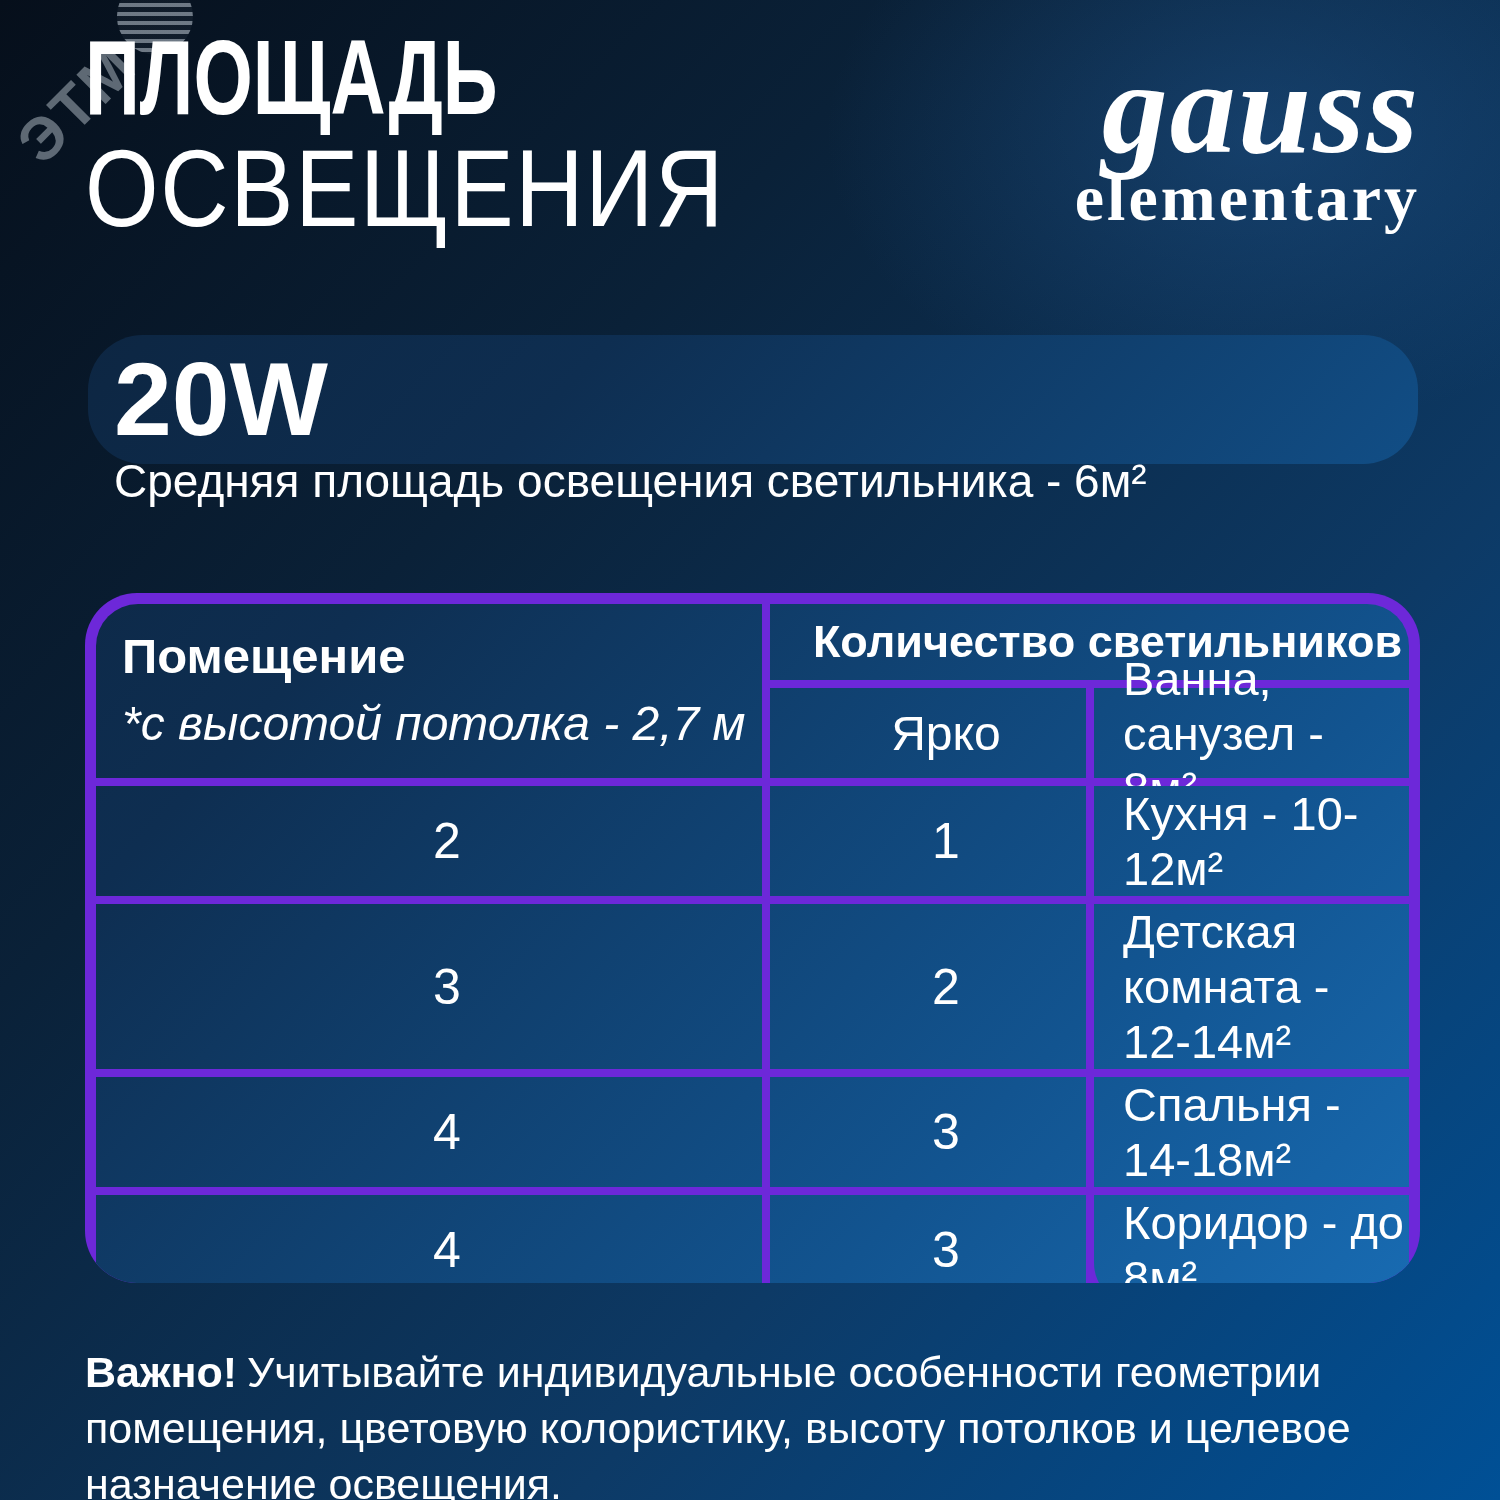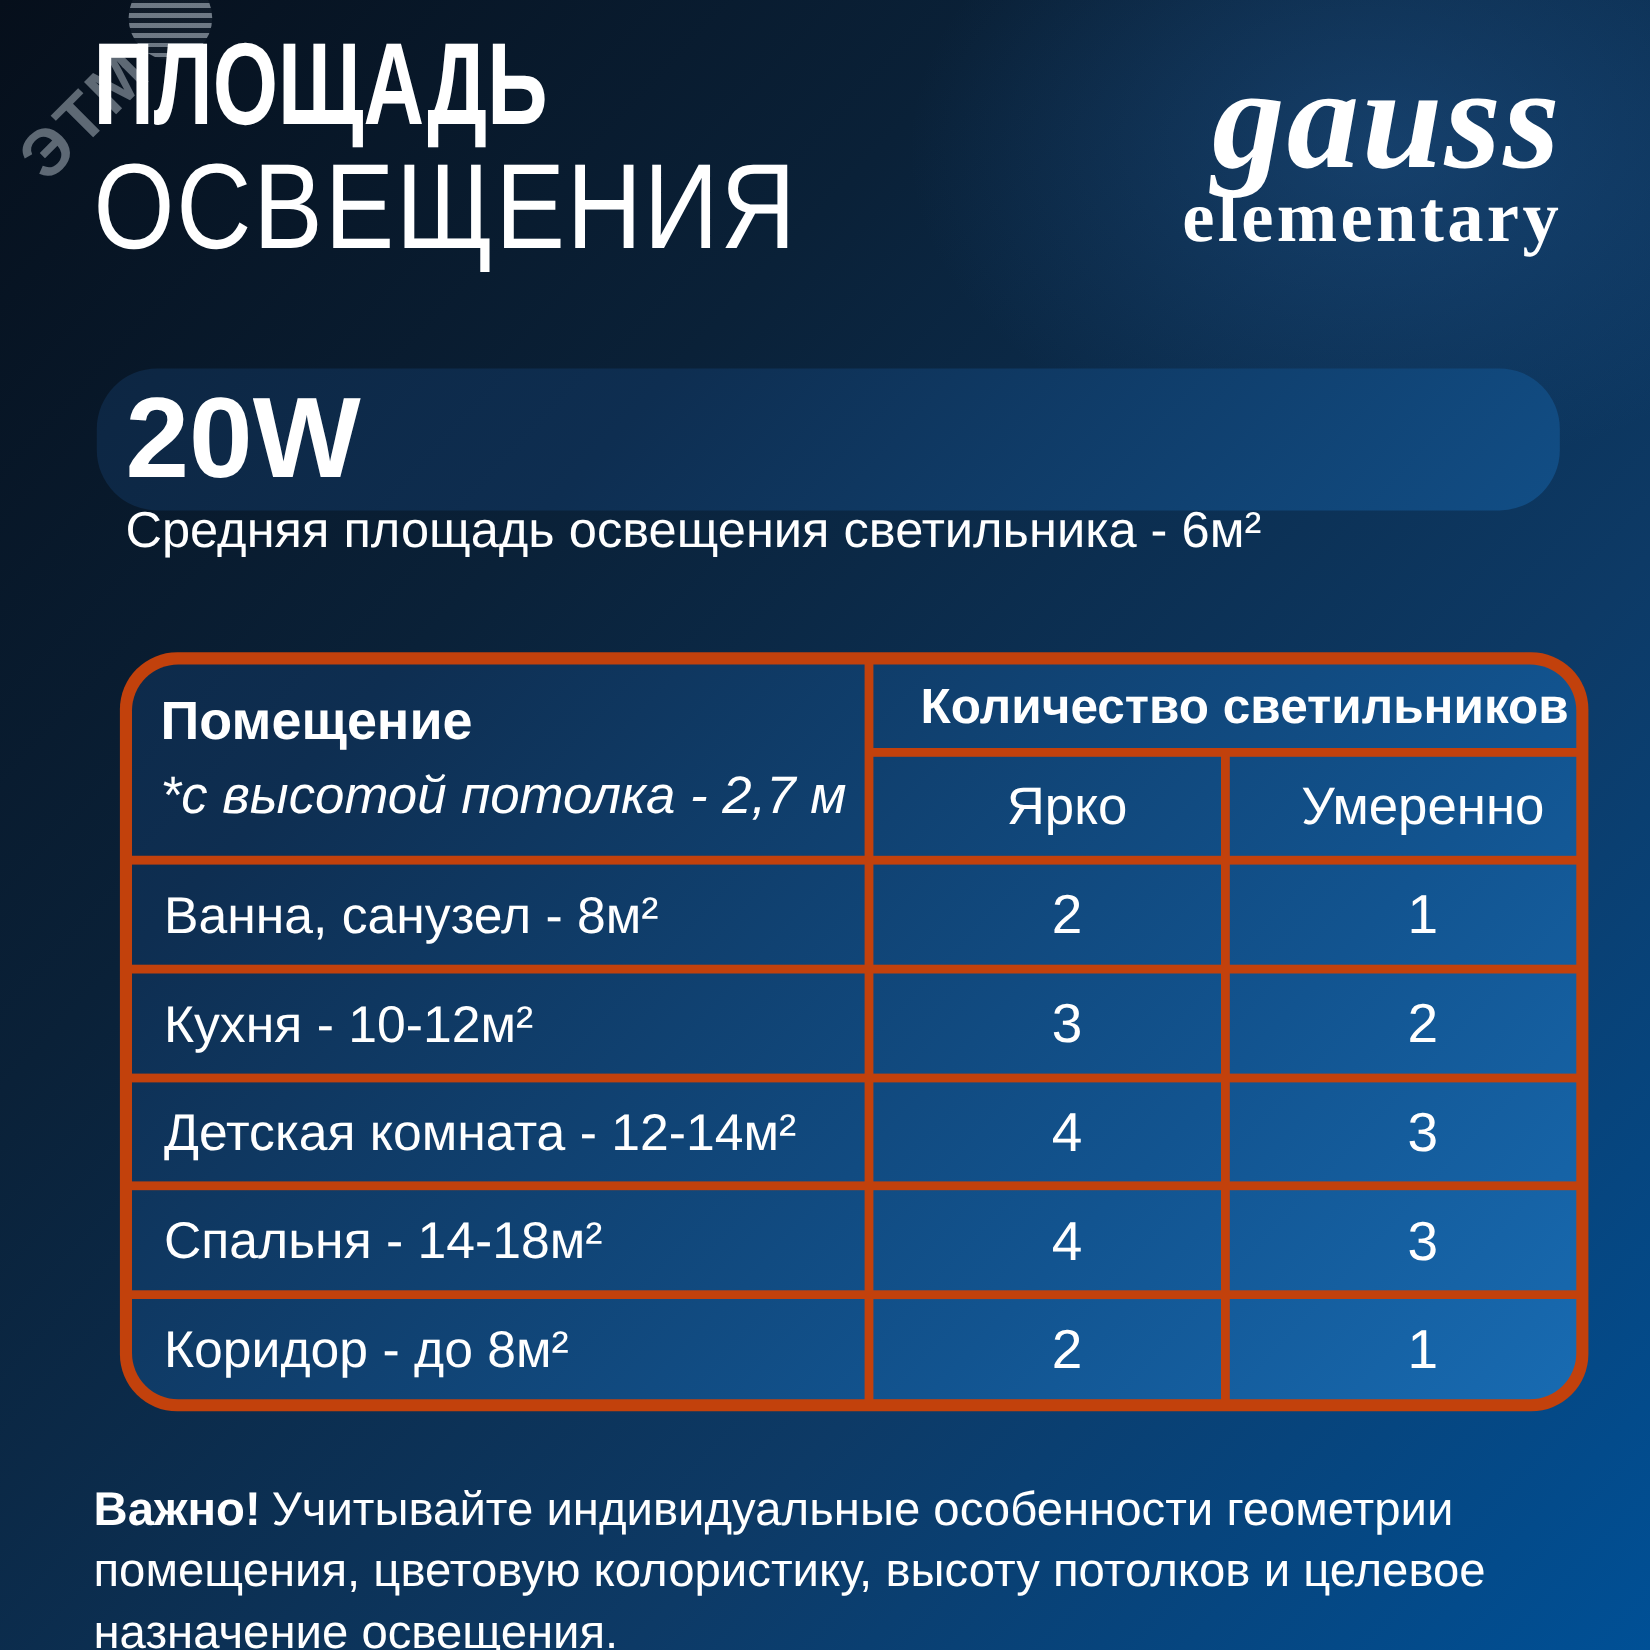--- a/index.html
+++ b/index.html
@@ -140,26 +140,25 @@
   }
 
   
   .table {
     position: absolute;
     left: 85px;
     top: 593px;
     width: 1335px;
     height: 690px;
     box-sizing: border-box;
-    background: #c2410c;
+    background: #6d28d9;
     border-radius: 52px;
     padding: 11px;
     overflow: hidden;
     z-index: 1;
-    margin-left: 24px;
   }
   .tgrid {
     display: grid;
     width: 100%;
     height: 100%;
     grid-template-columns: 666px 316px 1fr;
     grid-template-rows: 76px 90px repeat(5, 1fr);
     gap: 8px;
   }
   .cell { box-sizing: border-box; }
@@ -253,21 +252,20 @@
 
 <section class="table">
   <div class="tgrid">
 
     <div class="cell srf room-head">
       <div class="rh-title">Помещение</div>
       <div class="rh-note">*с высотой потолка - 2,7 м</div>
     </div>
     <div class="cell srf count-head">Количество светильников</div>
     <div class="cell srf sub-head">Ярко</div>
-    <div class="cell srf sub-head">Умеренно</div>
 
     <div class="cell srf room-cell">Ванна, санузел - 8м²</div>
     <div class="cell srf val-cell">2</div>
     <div class="cell srf val-cell">1</div>
 
     <div class="cell srf room-cell">Кухня - 10-12м²</div>
     <div class="cell srf val-cell">3</div>
     <div class="cell srf val-cell">2</div>
 
     <div class="cell srf room-cell">Детская комната - 12-14м²</div>

